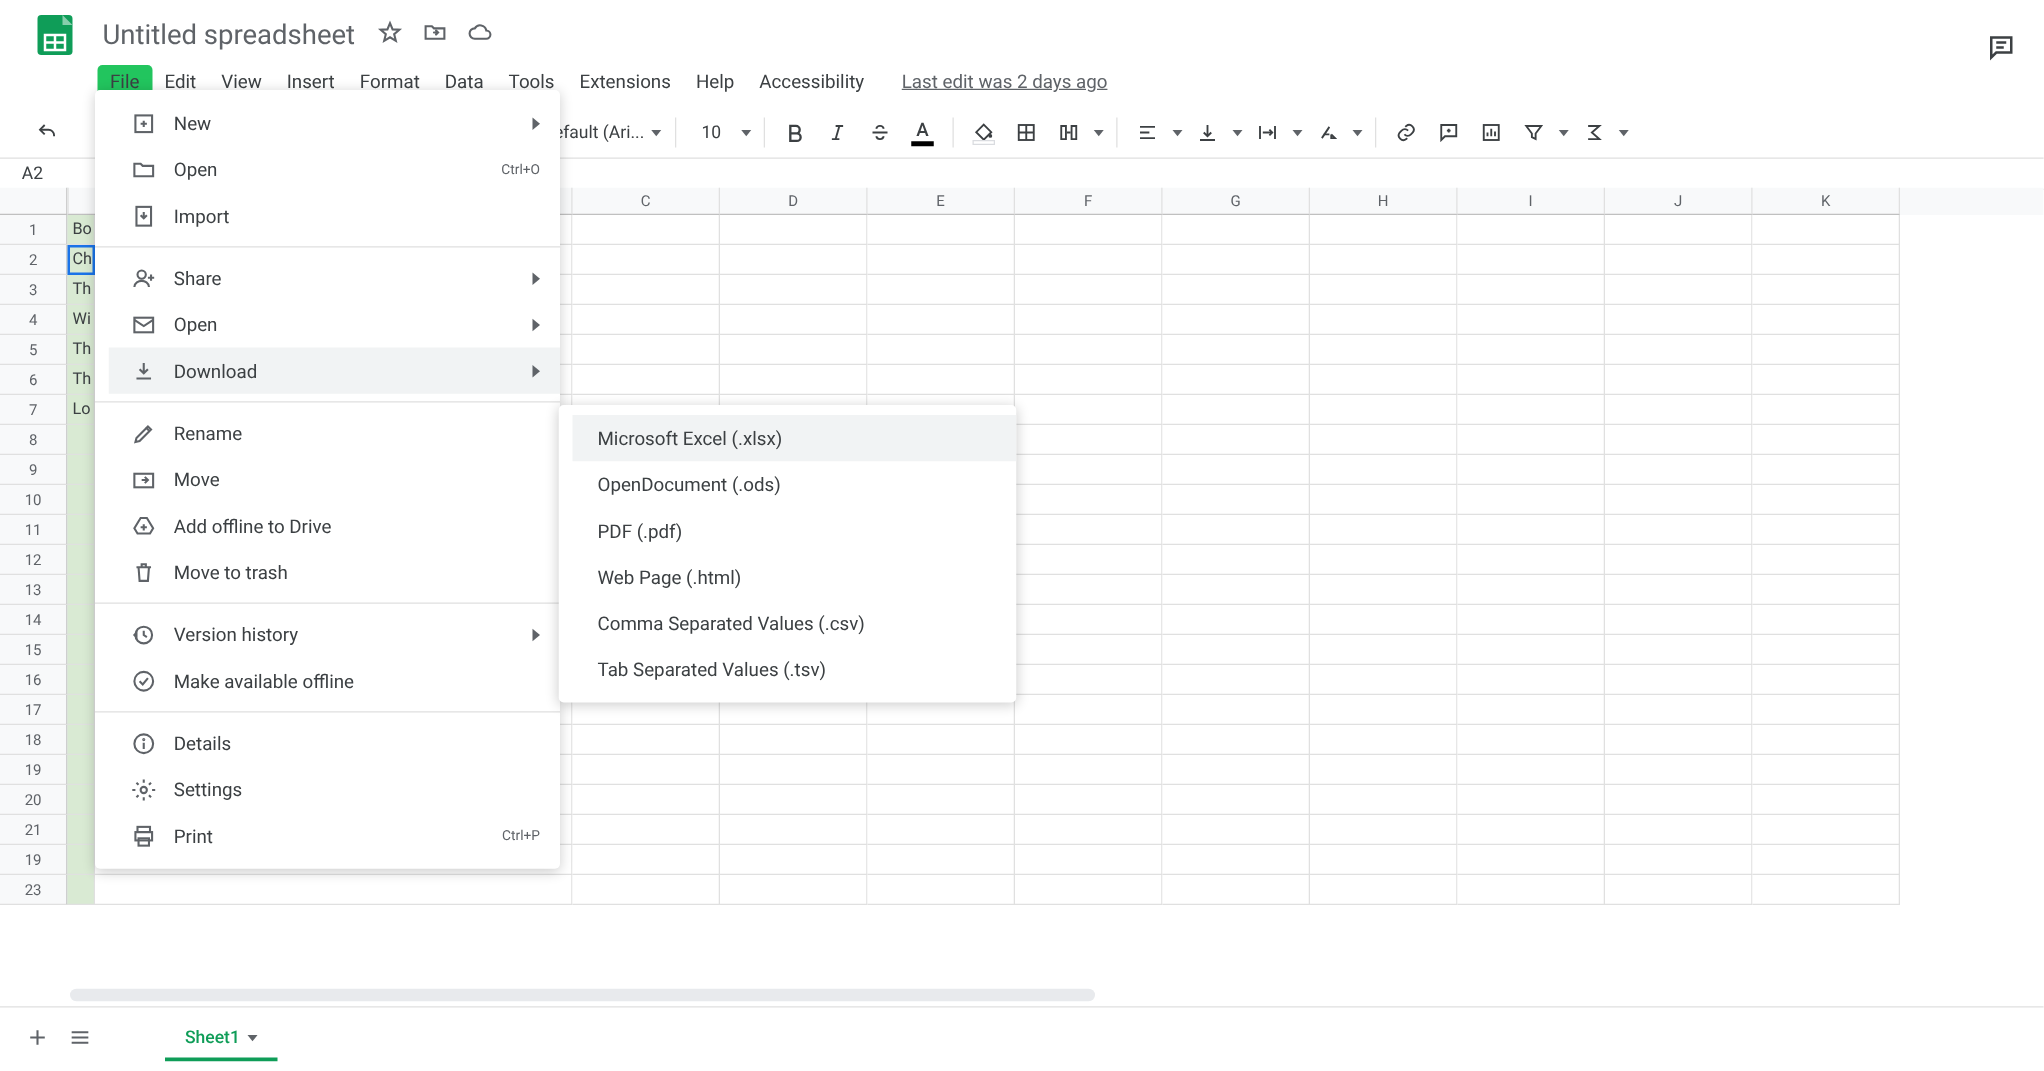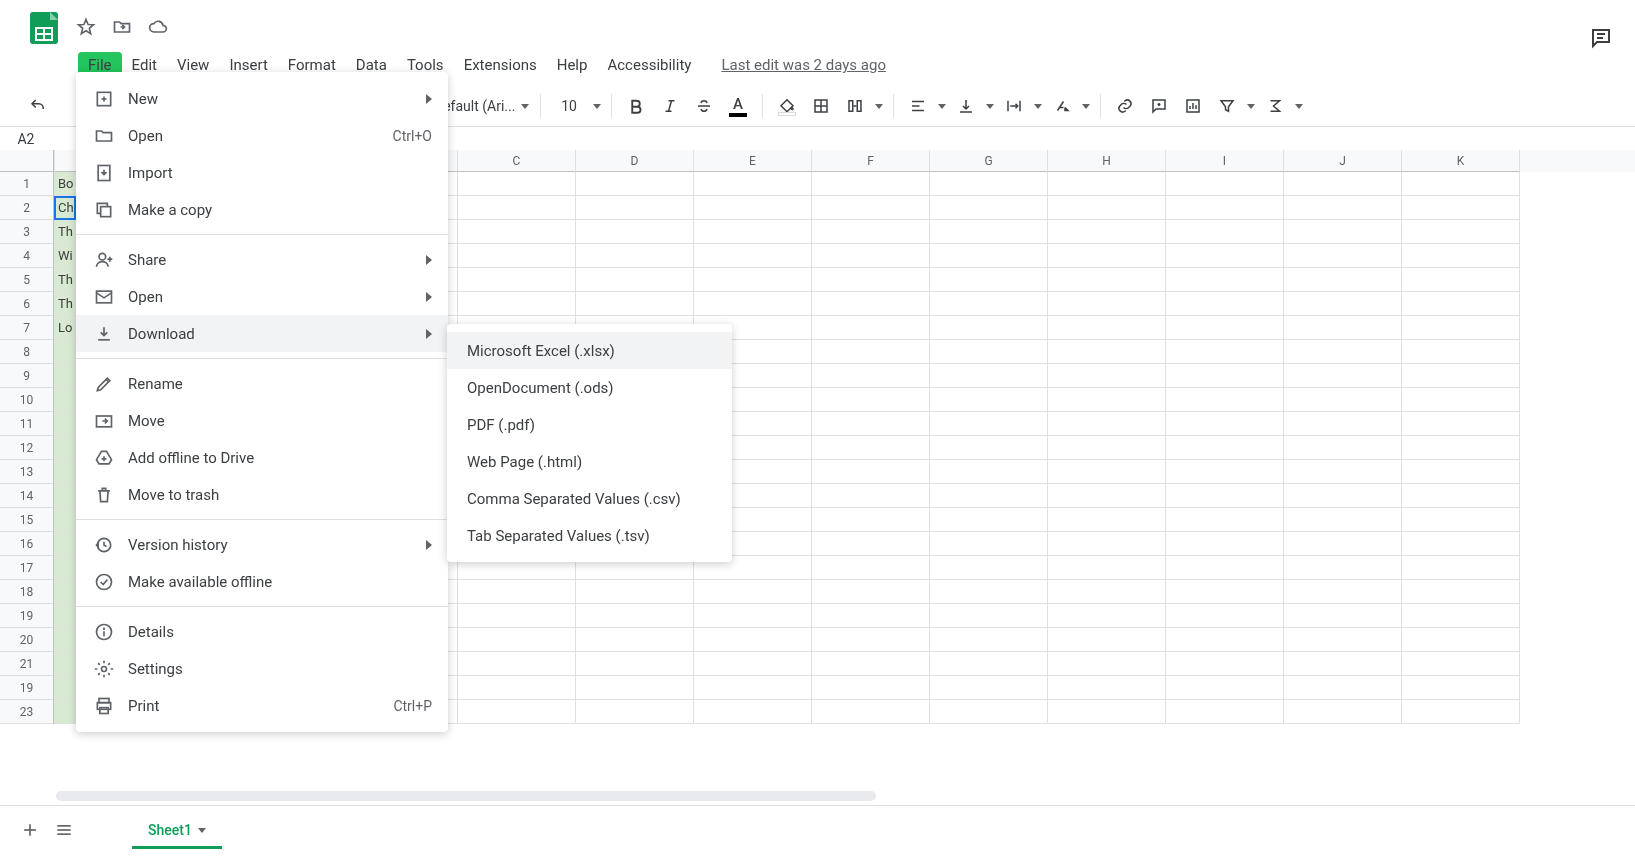--- a/index.html
+++ b/index.html
@@ -48,49 +48,50 @@
 .cell.selected { outline:2px solid #1a73e8; outline-offset:-2px; }
 .scroll-hint { position:absolute; bottom:4px; left:56px; width:820px; height:10px; background:#e8eaed; border-radius:5px; }
 
 
 .sheet-bar { position:absolute; bottom:0; left:0; right:0; height:52px; display:flex; align-items:center; padding:0 20px; border-top:1px solid #e0e0e0; background:#fff; gap:14px; }
 .sheet-tab { padding:8px 16px; color:#0f9d58; font-weight:500; border-bottom:3px solid transparent; display:flex; align-items:center; gap:6px;}
 .sheet-tab.active { border-bottom-color:#0f9d58; }
 
 
 .menu { position:absolute; background:#fff; box-shadow:0 2px 10px rgba(0,0,0,0.2); border-radius:4px; padding:8px 0; font-size:15px; color:#3c4043; z-index:10; }
-.menu-row { display:flex; align-items:center; height:37px; padding:0 16px 0 18px; cursor:pointer; gap:14px; }
+.menu-row { display:flex; align-items:center; height:37px; padding:0 16px 0 18px; cursor:pointer; gap:14px;margin-left:11px; }
 .menu-row:hover, .menu-row.hover { background:#f1f3f4; }
 .menu-row .mi-icon { width:20px; height:20px; display:flex; align-items:center; justify-content:center; color:#5f6368; }
 .menu-row .mi-label { flex:1; }
-.menu-row .mi-shortcut { color:#5f6368; font-size:14px; margin-left: 30px; }
+.menu-row .mi-shortcut { color:#5f6368; font-size:11px; margin-left: 30px; }
 .menu-row .mi-arrow { width:0; height:0; border-top:5px solid transparent; border-bottom:5px solid transparent; border-left:6px solid #5f6368; margin-left: 30px; }
 .menu-sep { height:1px; background:#e0e0e0; margin:6px 0; }
 
 .file-menu { top:72px; left:76px; width:372px; }
-.download-submenu { top:324px; left:447px; width:285px; }
+.download-submenu { top:324px; left:447px; width:366px; }
 .download-submenu .menu-row { padding-left: 20px; }
 
 .text-color-swatch { height:4px; width:18px; background:#000; }
 .fill-color-holder { display:flex; flex-direction:column; align-items:center; }
 .fill-color-swatch { height:4px; width:18px; background:#fff; border:1px solid #dadce0; margin-top:-2px; }
 </style>
 </head>
 <body>
 
 <div class="header-top">
   <div class="logo">
     <svg viewBox="0 0 40 40">
         <rect x="6" y="4" width="28" height="32" rx="3" fill="#0f9d58"></rect>
         <path d="M26 4 L34 12 L26 12 Z" fill="#87ceac"></path>
         <rect x="12" y="20" width="16" height="12" fill="none" stroke="#fff" stroke-width="2"></rect>
         <line x1="12" y1="26" x2="28" y2="26" stroke="#fff" stroke-width="2"></line>
         <line x1="20" y1="20" x2="20" y2="32" stroke="#fff" stroke-width="2"></line>
       </svg>
   </div>
+  <div class="doc-title">Untitled spreadsheet</div>
   <div class="title-icons">
     <span><svg viewBox="0 0 24 24" fill="none" stroke="#5f6368" stroke-width="2">
           <polygon points="12,3 14.5,9 21,9.3 16,13.6 17.6,20 12,16.6 6.4,20 8,13.6 3,9.3 9.5,9"></polygon>
         </svg></span>
     <span><svg viewBox="0 0 24 24" fill="none" stroke="#5f6368" stroke-width="2">
           <path d="M3 6h6l2 2h10v10H3z"></path>
           <path d="M11 12h4M13 10l2 2-2 2" stroke-linecap="round"></path>
         </svg></span>
     <span><svg viewBox="0 0 24 24" fill="none" stroke="#5f6368" stroke-width="2">
           <path d="M7 18a5 5 0 010-10 6 6 0 0111 2 4 4 0 010 8H7z"></path>
@@ -640,29 +641,20 @@
     </div>
     <div class="menu-row">
       <span class="mi-icon">
         <svg viewBox="0 0 24 24" fill="none" stroke="currentColor" stroke-width="2">
           <rect x="5" y="3" width="14" height="18"></rect>
           <path d="M12 8v6M9 11l3 3 3-3"></path>
         </svg>
       </span>
       <span class="mi-label">Import</span>
     </div>
-    <div class="menu-row">
-      <span class="mi-icon">
-        <svg viewBox="0 0 24 24" fill="none" stroke="currentColor" stroke-width="2">
-          <rect x="8" y="8" width="12" height="12"></rect>
-          <path d="M16 8V4H4v12h4"></path>
-        </svg>
-      </span>
-      <span class="mi-label">Make a copy</span>
-    </div>
     <div class="menu-sep"></div>
     <div class="menu-row">
       <span class="mi-icon">
         <svg viewBox="0 0 24 24" fill="none" stroke="currentColor" stroke-width="2">
           <circle cx="10" cy="8" r="4"></circle>
           <path d="M3 20c0-4 4-6 7-6s7 2 7 6"></path>
           <line x1="19" y1="8" x2="19" y2="14"></line>
           <line x1="16" y1="11" x2="22" y2="11"></line>
         </svg>
       </span>

